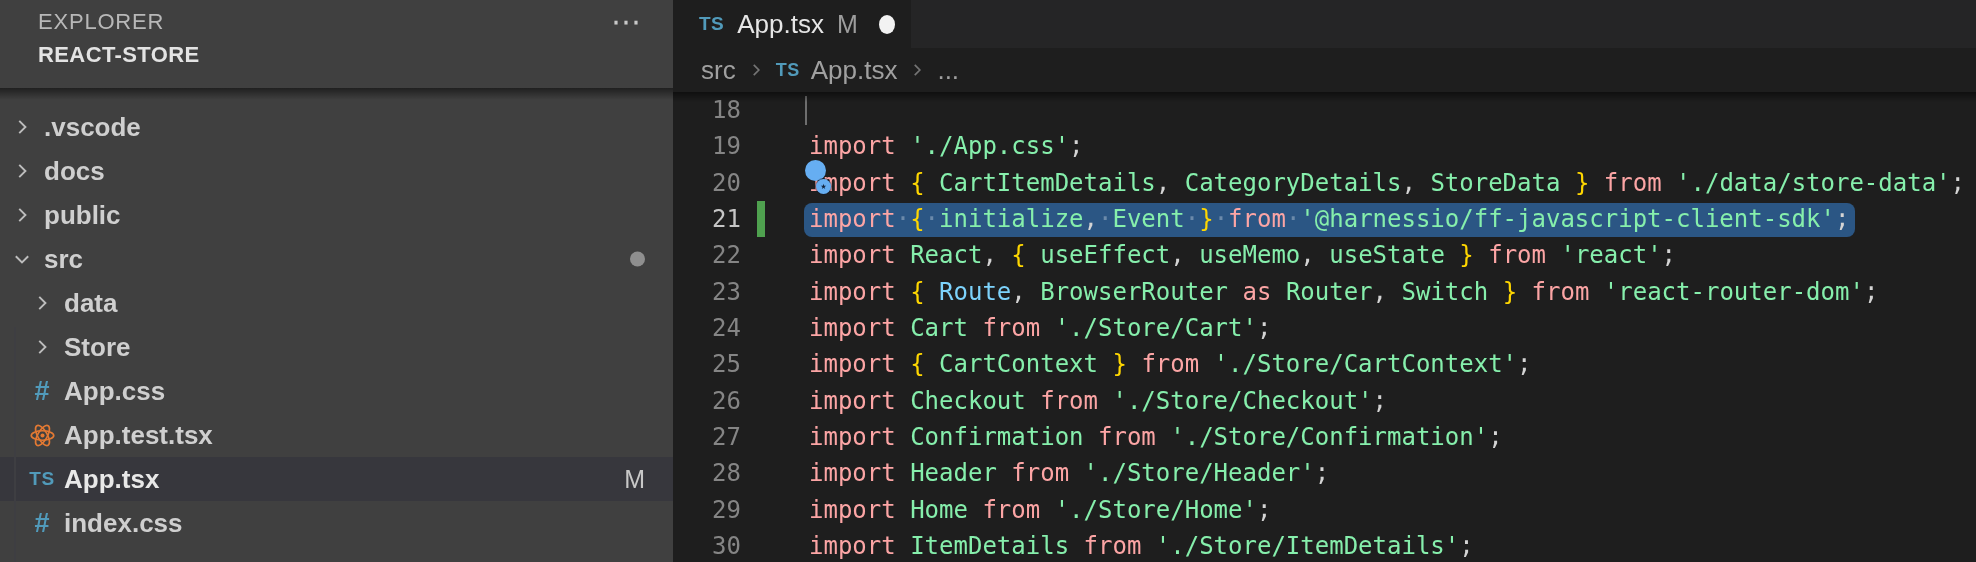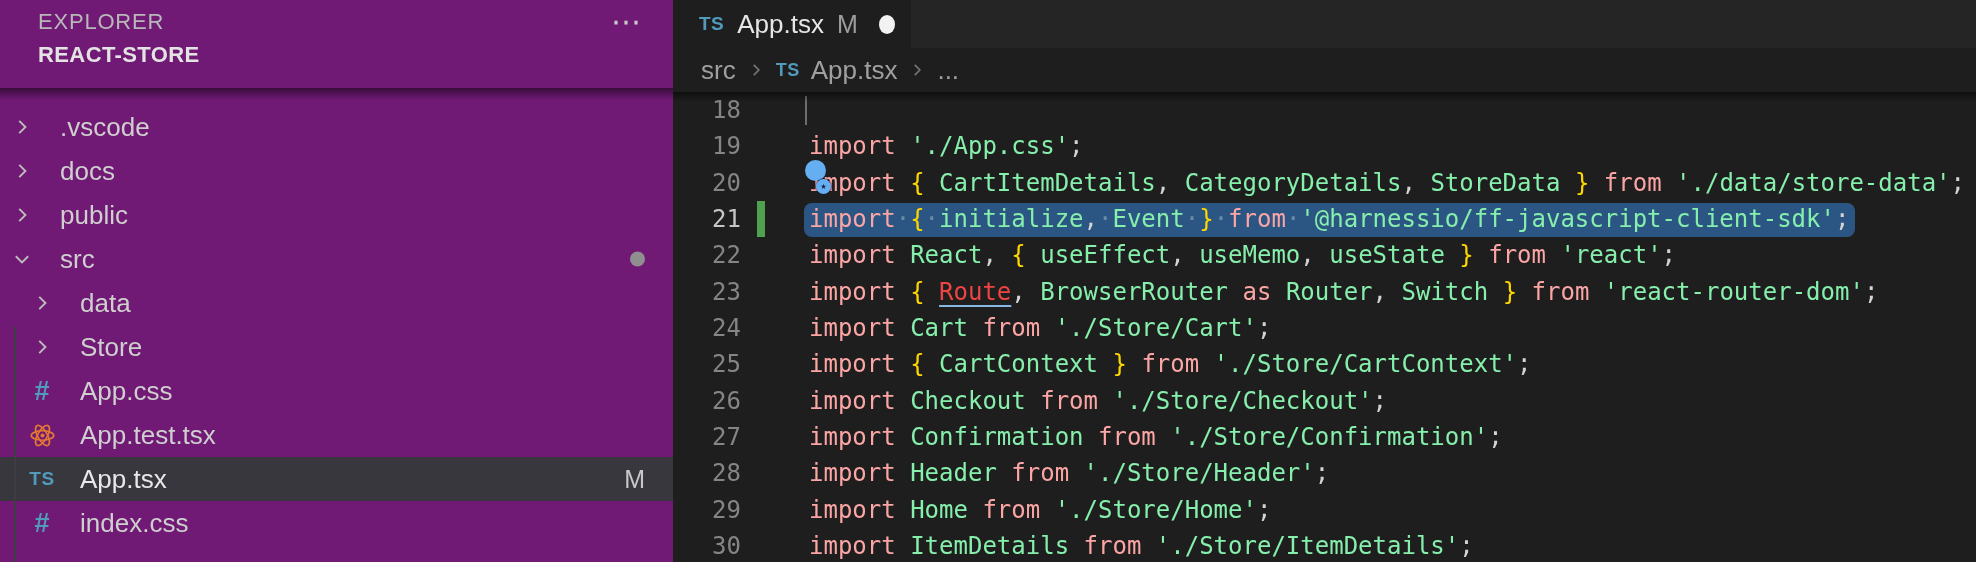--- a/index.html
+++ b/index.html
@@ -4,36 +4,36 @@
 <style>
   * { margin:0; padding:0; box-sizing:border-box; }
   html,body { background:#000; }
   #app {
     position:relative; width:1976px; height:562px; overflow:hidden;
     background:#1e1e1e; display:flex;
     font-family:"Liberation Sans", sans-serif;
     -webkit-font-smoothing:antialiased;
   }
   
-  .sidebar { position:relative; width:673px; flex:none; background:#701a75; overflow:hidden; }
+  .sidebar { position:relative; width:673px; flex:none; background:#404040; overflow:hidden; }
   .sb-header { height:40px; display:flex; align-items:center; justify-content:space-between;
     padding:4px 30px 0 38px; }
   .sb-title { font-size:22px; color:#b8b8b8; letter-spacing:0.8px; }
   .sb-more { font-size:30px; color:#c9c9c9; line-height:20px; letter-spacing:2px; cursor:pointer; }
   .sb-section { height:30px; line-height:30px; padding-left:38px;
     font-size:22px; font-weight:700; letter-spacing:0.4px; color:#e3e3e3; }
   .sb-shadow { position:absolute; top:88px; left:0; right:0; height:12px; z-index:4;
     background:linear-gradient(rgba(0,0,0,0.5), rgba(0,0,0,0)); pointer-events:none; }
   .tree { position:absolute; top:105px; left:0; right:0; bottom:0; overflow:hidden; }
   .trow { position:relative; height:44px; display:flex; align-items:center;
     padding-left:6px; color:#cfcfcf; font-size:26px; cursor:pointer; }
   .trow.ind1 { padding-left:26px; }
   .trow.sel-row { background:#37373d; color:#e8e8e8; }
   .slot { width:32px; flex:none; display:flex; align-items:center; justify-content:center; }
-  .tlabel { margin-left:22px; white-space:nowrap; }
+  .tlabel { margin-left:6px; white-space:nowrap;font-weight:bold; }
   .guide { position:absolute; left:14px; top:327px; bottom:0; width:2px; background:#3e3e42; z-index:3; }
   .rbadge { position:absolute; right:28px; top:50%; transform:translateY(-50%); }
   .rbadge.m { font-size:25px; color:#c8c8c8; }
   .ic-dot { display:block; width:15px; height:15px; border-radius:50%; background:#8f8f8f; }
   .ic-css { font-size:27px; font-weight:700; color:#519aba; }
   .ic-ts  { font-size:19px; font-weight:700; color:#519aba; letter-spacing:0.5px; }
   
   .editor { position:relative; flex:1; background:#1e1e1e; overflow:hidden; }
   .tabbar { height:48px; display:flex; background:#252526; }
   .tab { width:238px; flex:none; background:#1e1e1e; display:flex; align-items:center;
@@ -52,21 +52,21 @@
   
   .lines { position:absolute; top:92px; left:0; right:0; bottom:0; overflow:hidden;
     font-family:"DejaVu Sans Mono", monospace; font-size:24px; }
   .cline { position:relative; height:36.33px; line-height:36.33px; display:flex; white-space:pre; }
   .ln { width:68px; flex:none; text-align:right; color:#858585; cursor:pointer; }
   .ln.active { color:#c6c6c6; }
   .modbar { position:absolute; left:84px; top:0; height:100%; width:8px; background:#4fa14f; }
   .ctext { position:relative; margin-left:68px; white-space:pre; }
   .tk-k { color:#fca5a5; }
   .tk-i { color:#86efac; }
-  .tk-iu { color:#ef4444; text-decoration:underline; text-decoration-thickness:2px;
+  .tk-iu { color:#7dd3fc; text-decoration-thickness:2px;
     text-underline-offset:5px; text-decoration-color:#86b6e2; }
   .tk-b { color:#FFD700; }
   .tk-s { color:#86efac; }
   .tk-p { color:#D4D4D4; }
   .tk-w { color:rgba(195,210,225,0.42); }
   .sel { background:#2b5684; border-radius:8px; padding:2px 6px 4px 5px; margin-left:-5px; }
   .caret { position:absolute; left:-4px; top:4px; width:2px; height:29px; background:#6e6e6e; }
   .pinB { position:absolute; left:-4px; top:-5px; width:21px; height:21px; border-radius:50%;
     background:#66aef2; z-index:2; }
   .pinS { position:absolute; left:7px; top:14px; width:15px; height:15px; border-radius:50%;

